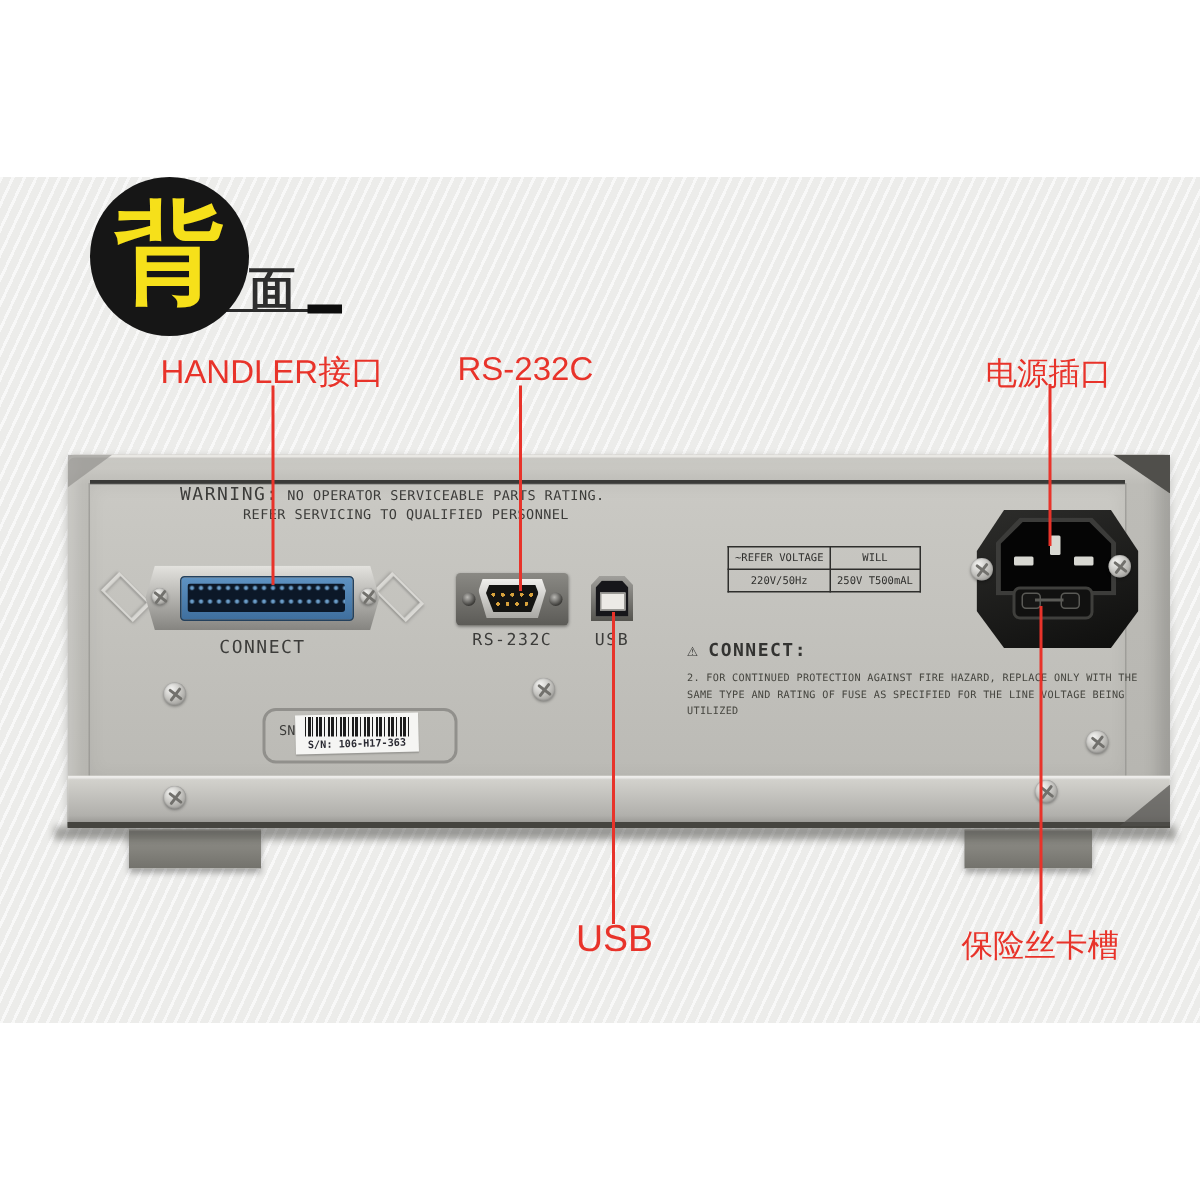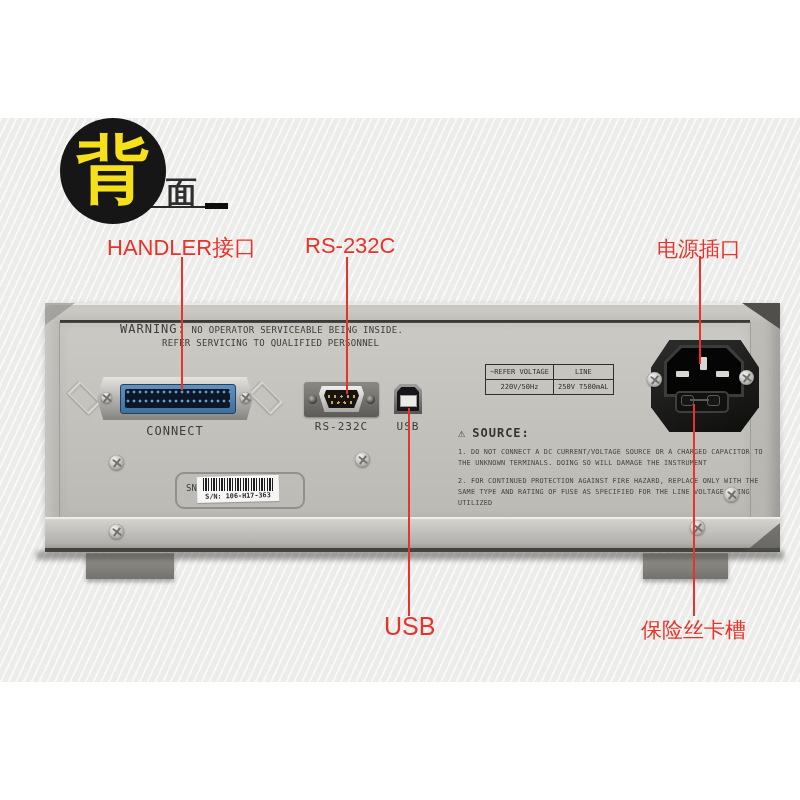--- a/index.html
+++ b/index.html
@@ -191,21 +191,21 @@
 <div class="abs chassis-body"></div>
 <div class="abs cut-tl"></div>
 <div class="abs cut-tr"></div>
 <div class="abs panel-topline"></div>
 <div class="abs panel"></div>
 <div class="abs bottom-strip"></div>
 <div class="abs bottom-dark"></div>
 <div class="abs cut-br"></div>
 
 <div class="abs warning etch">
-  <div class="w-line1"><span class="w-title">WARNING:</span> <span>NO OPERATOR SERVICEABLE BEING INSIDE.</span></div>
+  <div class="w-line1"><span class="w-title">WARNING:</span> <span>NO OPERATOR SERVICEABLE PARTS RATING.</span></div>
   <div class="w-line2">REFER SERVICING TO QUALIFIED PERSONNEL</div>
 </div>
 
 <div class="abs bail bail-l"></div>
 <div class="abs bail bail-r"></div>
 <div class="abs h-shell"></div>
 <div class="abs screw sc-hl"></div>
 <div class="abs screw sc-hr"></div>
 <div class="abs h-insert"></div>
 <div class="abs h-slot"></div>
@@ -220,32 +220,31 @@
 
 <div class="abs usb-outer"></div>
 <div class="abs usb-inner"></div>
 <div class="abs usb-tab"></div>
 <div class="abs usb-label etch port-label">USB</div>
 
 <table class="abs vtable">
   <tbody>
       <tr>
     <td>~REFER VOLTAGE</td>
-    <td>LINE</td>
+    <td>WILL</td>
   </tr>
   <tr>
     <td>220V/50Hz</td>
     <td>250V T500mAL</td>
   </tr>
 </tbody>
   </table>
 
 <div class="abs caution etch">
-  <div class="c-title"><span class="c-icon">⚠</span><span>SOURCE:</span></div>
-  <div class="c-item">1. DO NOT CONNECT A DC CURRENT/VOLTAGE SOURCE OR A CHARGED CAPACITOR TO THE UNKNOWN TERMINALS. DOING SO WILL DAMAGE THE INSTRUMENT</div>
+  <div class="c-title"><span class="c-icon">⚠</span><span>CONNECT:</span></div>
   <div class="c-item">2. FOR CONTINUED PROTECTION AGAINST FIRE HAZARD, REPLACE ONLY WITH THE SAME TYPE AND RATING OF FUSE AS SPECIFIED FOR THE LINE VOLTAGE BEING UTILIZED</div>
 </div>
 
 <div class="abs inlet"></div>
 <div class="abs sock-rim"></div>
 <div class="abs sock"></div>
 <div class="abs pin pin-e"></div>
 <div class="abs pin pin-l"></div>
 <div class="abs pin pin-r"></div>
 <div class="abs drawer"></div>

